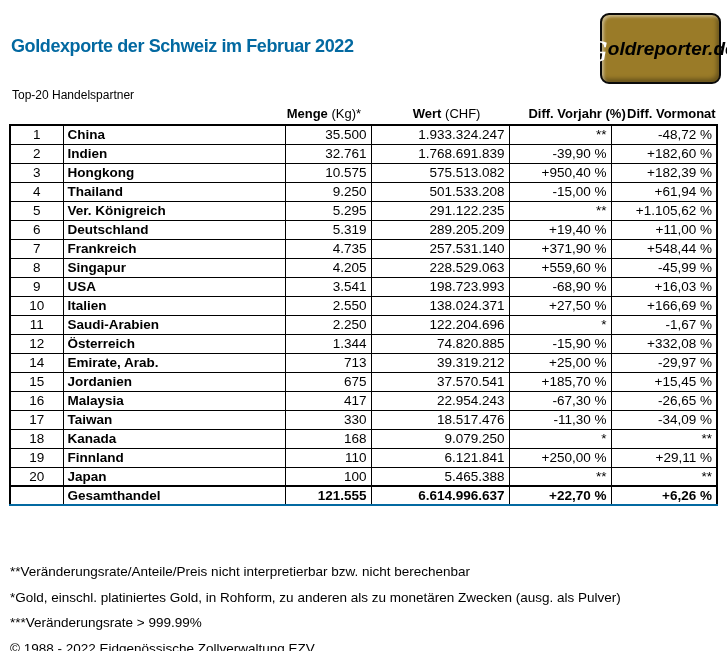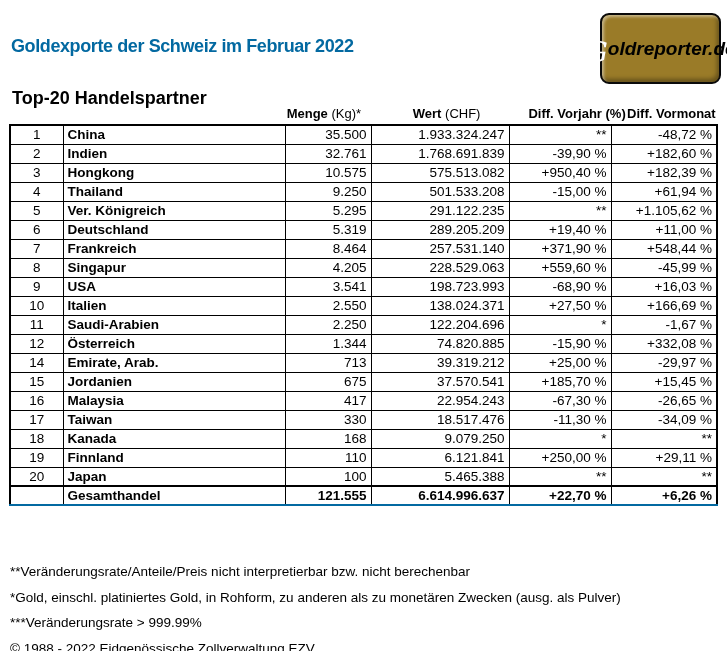--- a/index.html
+++ b/index.html
@@ -34,21 +34,21 @@
     font-style: italic; font-size: 28px; line-height: 28px;
     color: #fff; position: relative; top: 4px; margin-right: 0px;
   }
   .logo-rest {
     font-style: italic; font-weight: 700; font-size: 19px;
     color: #000000; letter-spacing: 0px;
   }
 
   .subtitle {
     position: absolute; left: 12px; top: 88px;
-    font-size: 18px; font-weight: 700; white-space: nowrap;
+    font-size: 12px; font-weight: 400; white-space: nowrap;
   }
 
   .colheads {
     position: absolute; left: 9px; top: 103px;
     display: flex; width: 708px; height: 18px;
     font-size: 13px; align-items: flex-end; white-space: nowrap;
   }
   .colheads .h { font-weight: 700; }
   .colheads .h .unit { font-weight: 400; }
   .h-spacer   { width: 276px; }
@@ -169,21 +169,21 @@
           <td class="c-rank">6</td>
           <td class="c-country">Deutschland</td>
           <td class="c-num">5.319</td>
           <td class="c-num">289.205.209</td>
           <td class="c-num">+19,40 %</td>
           <td class="c-num">+11,00 %</td>
         </tr>
         <tr>
           <td class="c-rank">7</td>
           <td class="c-country">Frankreich</td>
-          <td class="c-num">8.464</td>
+          <td class="c-num">4.735</td>
           <td class="c-num">257.531.140</td>
           <td class="c-num">+371,90 %</td>
           <td class="c-num">+548,44 %</td>
         </tr>
         <tr>
           <td class="c-rank">8</td>
           <td class="c-country">Singapur</td>
           <td class="c-num">4.205</td>
           <td class="c-num">228.529.063</td>
           <td class="c-num">+559,60 %</td>

